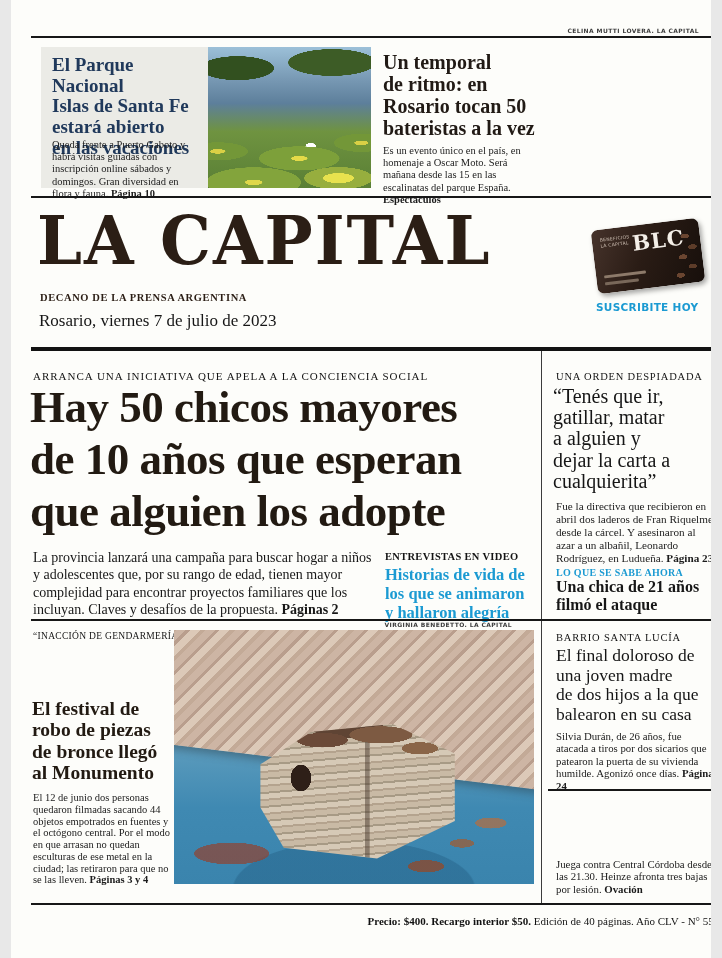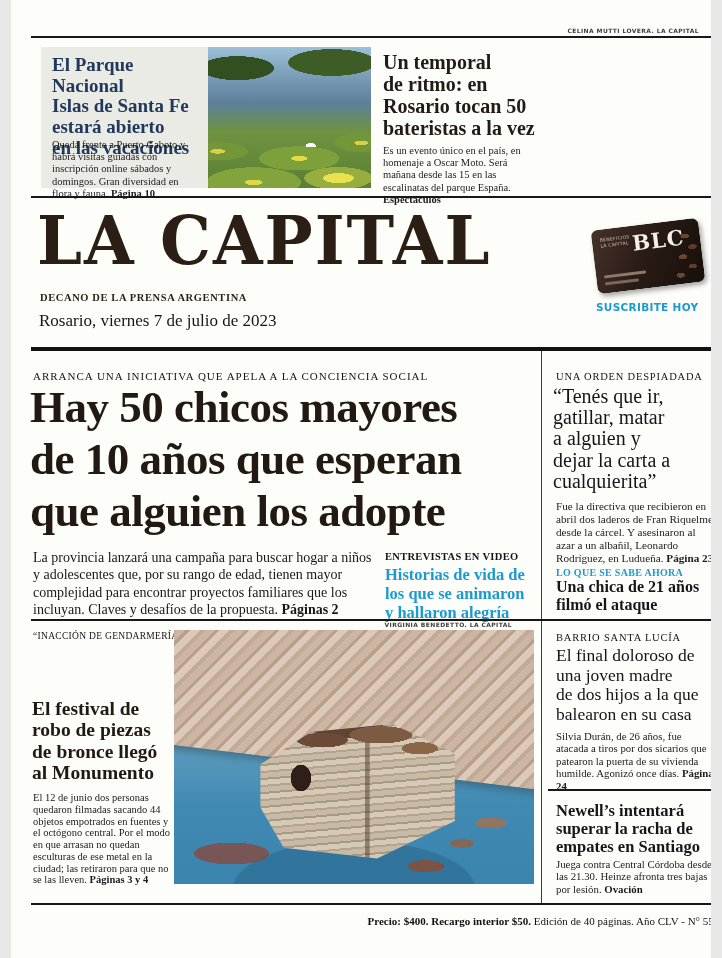--- a/index.html
+++ b/index.html
@@ -244,21 +244,18 @@
 
   <div class="abs kicker santa-kicker">BARRIO SANTA LUCÍA</div>
   <div class="abs santa-headline pre">El final doloroso de
 una joven madre
 de dos hijos a la que
 balearon en su casa</div>
   <div class="abs santa-body"><span>Silvia Durán, de 26 años, fue atacada a tiros por dos sicarios que patearon la puerta de su vivienda humilde. Agonizó once días. </span><span class="page-ref">Página 24</span></div>
 
   <div class="abs rule rule-rc"></div>
 
-  <div class="abs newells-headline pre">Newell’s intentará
-superar la racha de
-empates en Santiago</div>
   <div class="abs newells-body"><span>Juega contra Central Córdoba desde las 21.30. Heinze afronta tres bajas por lesión. </span><span class="page-ref">Ovación</span></div>
 
   <div class="abs rule rule-bottom"></div>
   <div class="abs footer"><b>Precio: $400. Recargo interior $50.</b><span> Edición de 40 páginas. Año CLV - N° 55.385</span></div>
 
 </div>
 
 </body></html>

